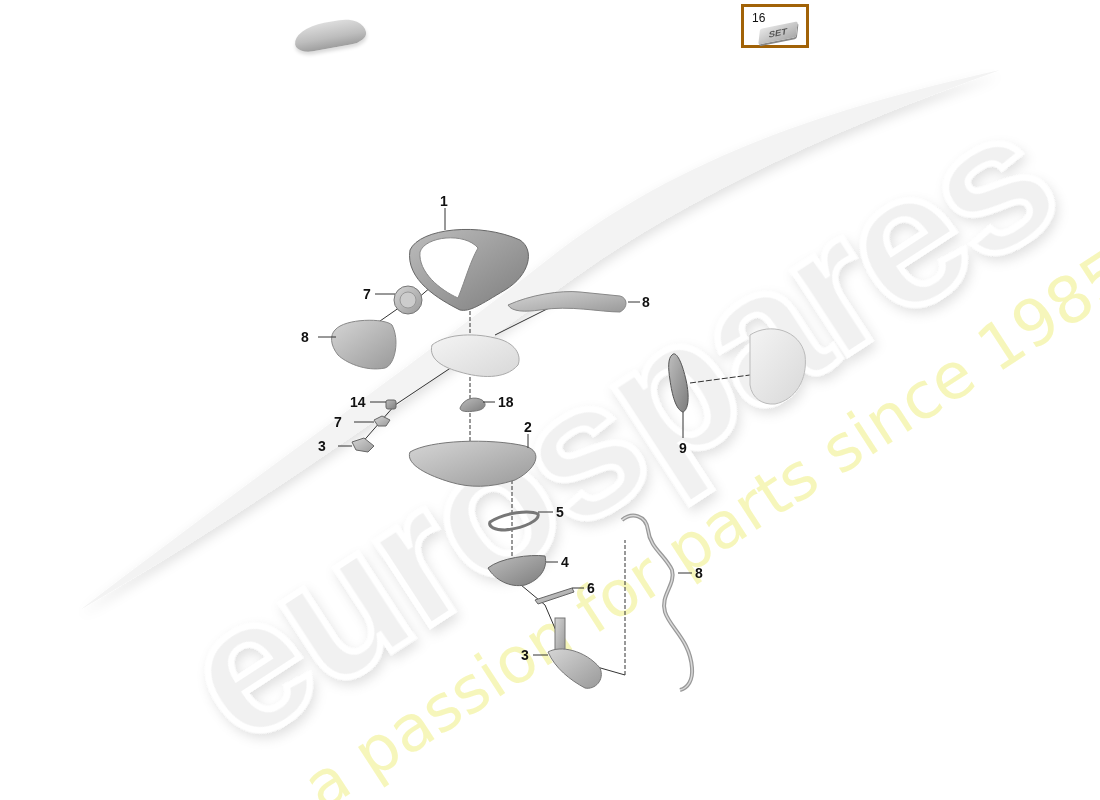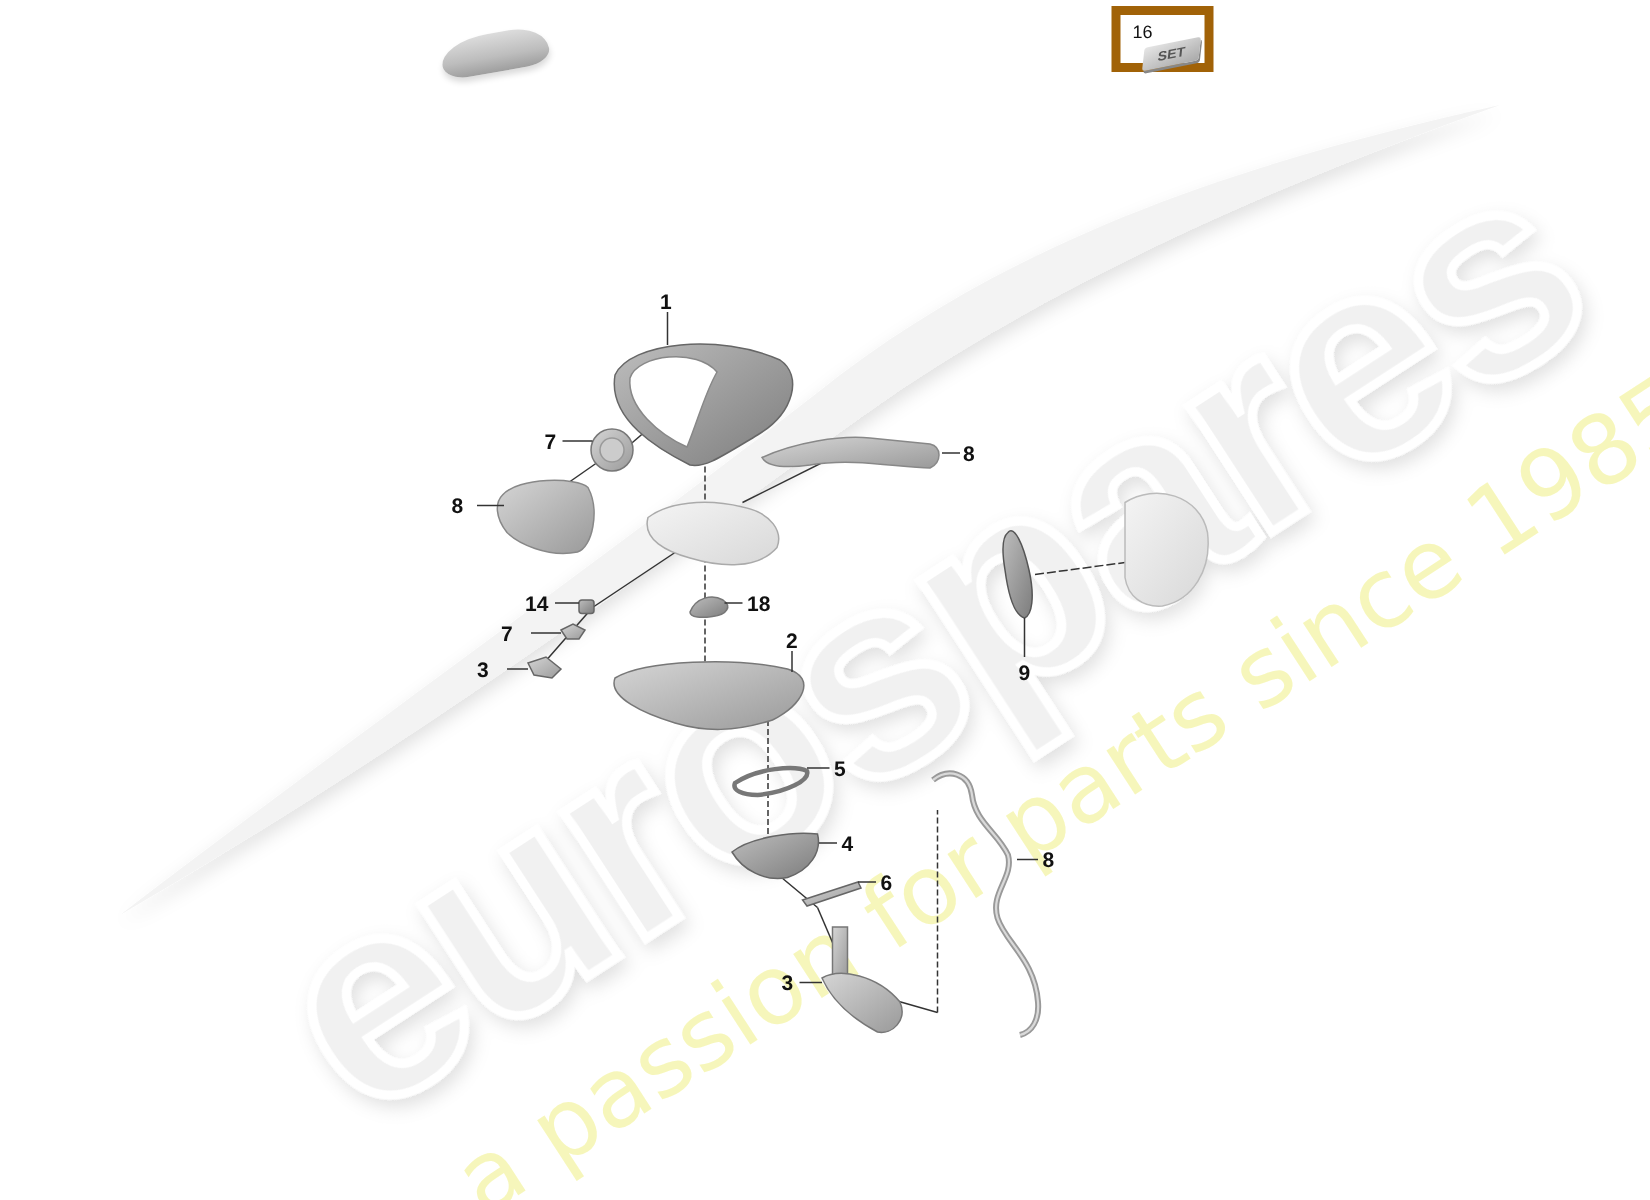--- a/index.html
+++ b/index.html
@@ -13,21 +13,21 @@
     position: absolute;
     font-family: "Liberation Sans", sans-serif;
     font-weight: bold;
     font-size: 14px;
     color: #111;
     line-height: 14px;
     white-space: nowrap;
   }
   .set-box {
     position: absolute; left: 741px; top: 4px; width: 68px; height: 44px;
-    border: 6px solid #a16207; box-sizing: border-box; background: #fff;
+    border: 3px solid #a16207; box-sizing: border-box; background: #fff;
   }
   .set-box .num {
     position: absolute; left: 8px; top: 4px; font-size: 12px; color: #111;
     font-family: "Liberation Sans", sans-serif;
   }
   .set-box .brick {
     position: absolute; left: 16px; top: 18px; width: 36px; height: 16px;
     background: linear-gradient(160deg, #e6e6e6, #a9a9a9);
     transform: skew(-18deg) rotate(-12deg);
     border-radius: 2px;

